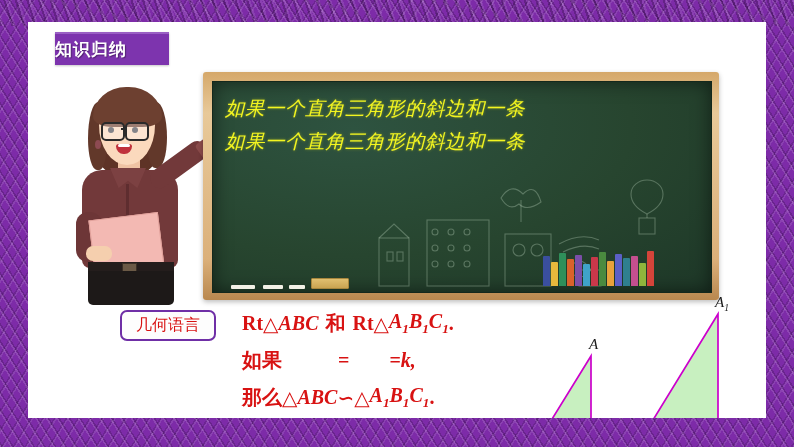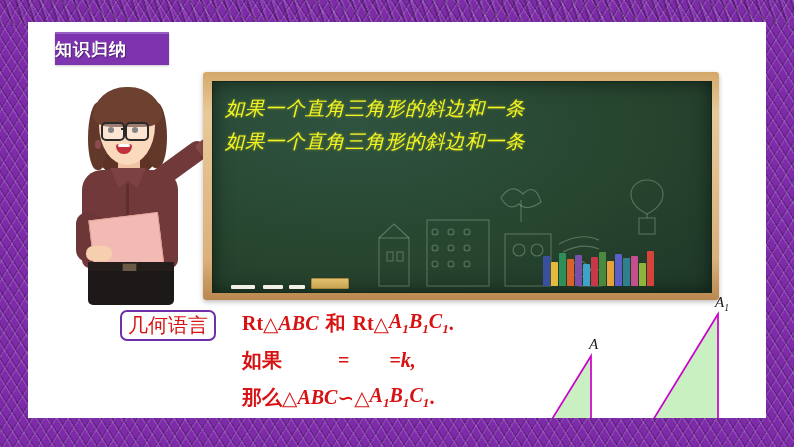--- a/index.html
+++ b/index.html
@@ -333,21 +333,21 @@
     height: 27px;
     border: 2px solid #6f2fa6;
     border-radius: 7px;
     background: #fdfdfd;
     display: flex;
     align-items: center;
     justify-content: center;
   }
   .geo-label span {
     color: #d81212;
-    font-size: 20px;
+    font-size: 16px;
     font-family: "DejaVu Serif", "Liberation Serif", serif;
   }
 
   .math-block {
     position: absolute;
     left: 214px;
     top: 283px;
     color: #d81212;
     font-family: "Liberation Serif", "DejaVu Serif", serif;
   }

